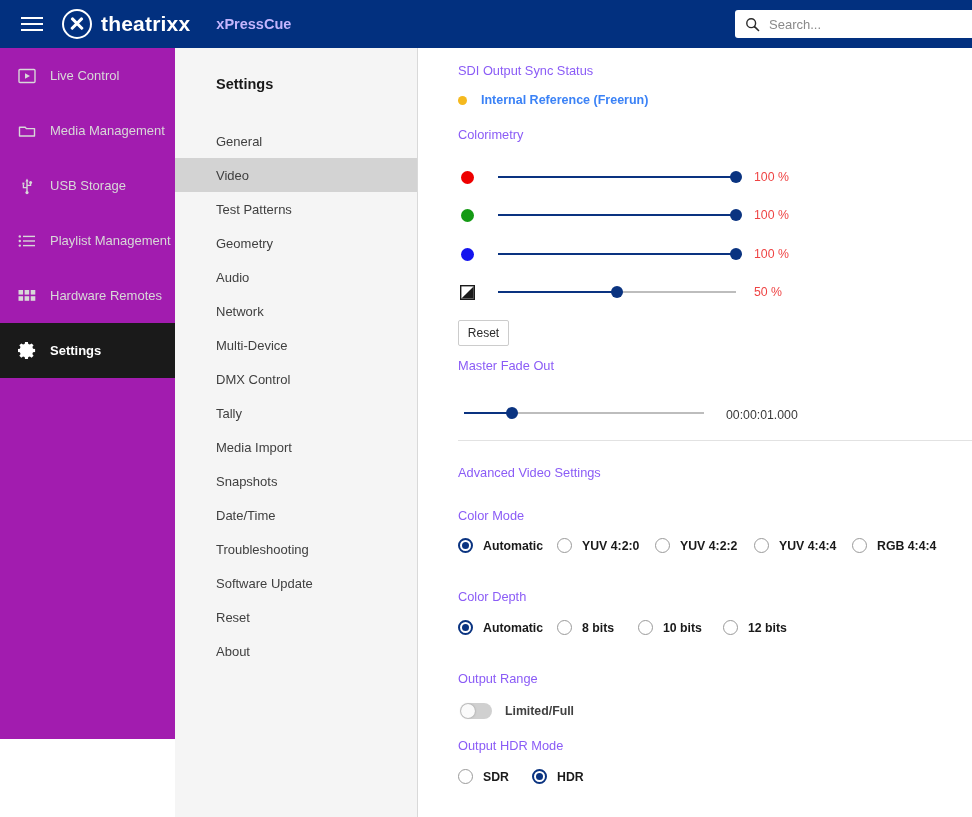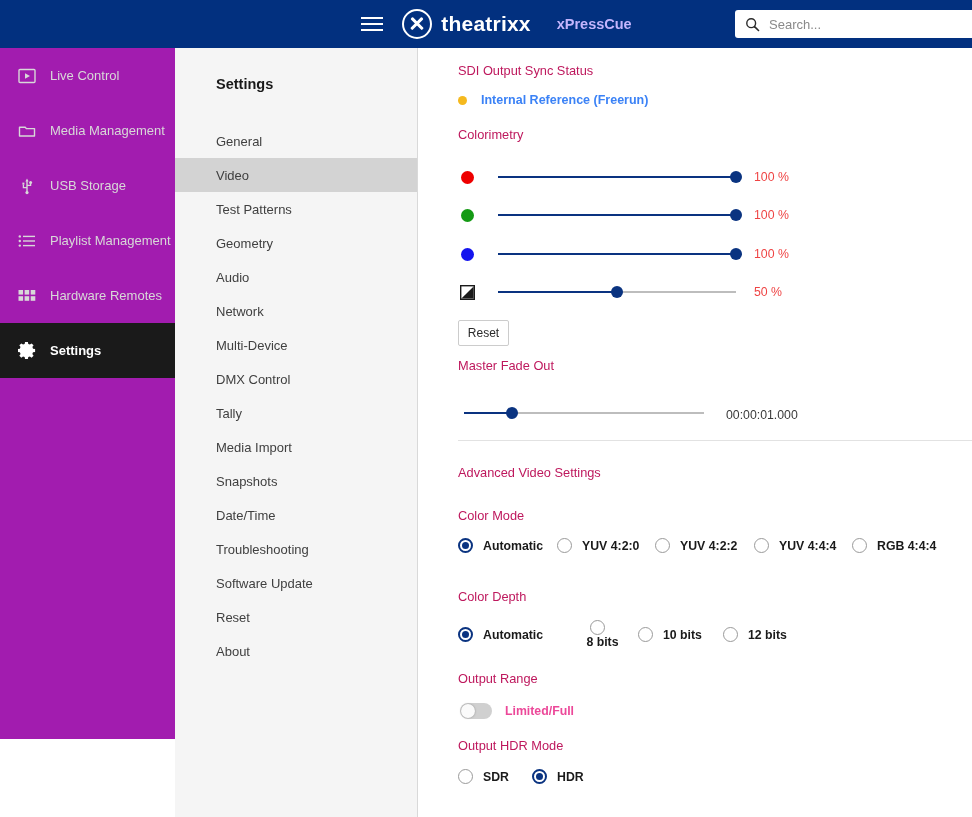--- a/index.html
+++ b/index.html
@@ -8,21 +8,21 @@
     font-family: "Liberation Sans", sans-serif;
     background: #ffffff;
     overflow: hidden;
   }
   #app { position: relative; width: 972px; height: 817px; }
 
   
   .topbar {
     position: absolute; top: 0; left: 0; width: 972px; height: 48px;
     background: #02307f;
-    display: flex; align-items: center; justify-content: center;
+    display: flex; align-items: center;
   }
   .hamburger {
     width: 40px; height: 48px; margin-left: 12px;
     display: flex; flex-direction: column; justify-content: center;
     align-items: center; gap: 4px; cursor: pointer;
   }
   .hamburger span { display: block; width: 22px; height: 2px; background: #ffffff; }
 
   .brand { display: flex; align-items: center; margin-left: 10px; cursor: pointer; }
   .brand-mark {
@@ -87,21 +87,21 @@
     padding-left: 41px; font-size: 13px; color: #404040; cursor: pointer;
   }
   .submenu-item.active { background: #d3d3d3; }
 
   
   .content {
     position: absolute; top: 48px; left: 419px; width: 553px; height: 769px;
     background: #ffffff; overflow: hidden;
   }
   .section-label {
-    color: #be185d; font-size: 12.8px;
+    color: #8b5cf6; font-size: 12.8px;
   }
   .row { display: flex; align-items: center; }
 
   .status-dot {
     width: 9px; height: 9px; border-radius: 50%; background: #f5b91e; flex: none;
   }
   .status-text { margin-left: 14px; font-size: 12.5px; color: #3b82f6; font-weight: bold; }
 
   
   .slider-row { display: flex; align-items: center; height: 26px; }
@@ -152,21 +152,21 @@
   
   .toggle-row { display: flex; align-items: center; }
   .toggle {
     width: 32px; height: 16px; border-radius: 8px; background: #d0d0d0;
     position: relative; cursor: pointer; flex: none;
   }
   .toggle .tknob {
     position: absolute; top: 1px; left: 1px; width: 14px; height: 14px;
     border-radius: 50%; background: #fafafa; box-shadow: 0 0 2px rgba(0,0,0,.35);
   }
-  .toggle-label { margin-left: 13px; font-size: 12.3px; color: #ec4899; font-weight: bold; }
+  .toggle-label { margin-left: 13px; font-size: 12.3px; color: #404040; font-weight: bold; }
 </style>
 </head>
 <body>
 
 <div id="app">
 
   <div class="topbar">
     <div class="hamburger">
       <span></span>
       <span></span>
@@ -425,21 +425,21 @@
       </label>
     </div>
 
     <div style="position:absolute; left:39px; top:541px;" class="section-label">Color Depth</div>
 
     <div class="radio-group" style="position:absolute; left:39px; top:572px;">
       <label class="radio-opt" style="width:99px;">
         <span class="radio checked"></span>
         <span class="radio-label">Automatic</span>
       </label>
-      <label class="radio-opt" style="width:81px;flex-direction:column;">
+      <label class="radio-opt" style="width:81px;">
         <span class="radio"></span>
         <span class="radio-label">8 bits</span>
       </label>
       <label class="radio-opt" style="width:85px;">
         <span class="radio"></span>
         <span class="radio-label">10 bits</span>
       </label>
       <label class="radio-opt">
         <span class="radio"></span>
         <span class="radio-label">12 bits</span>

